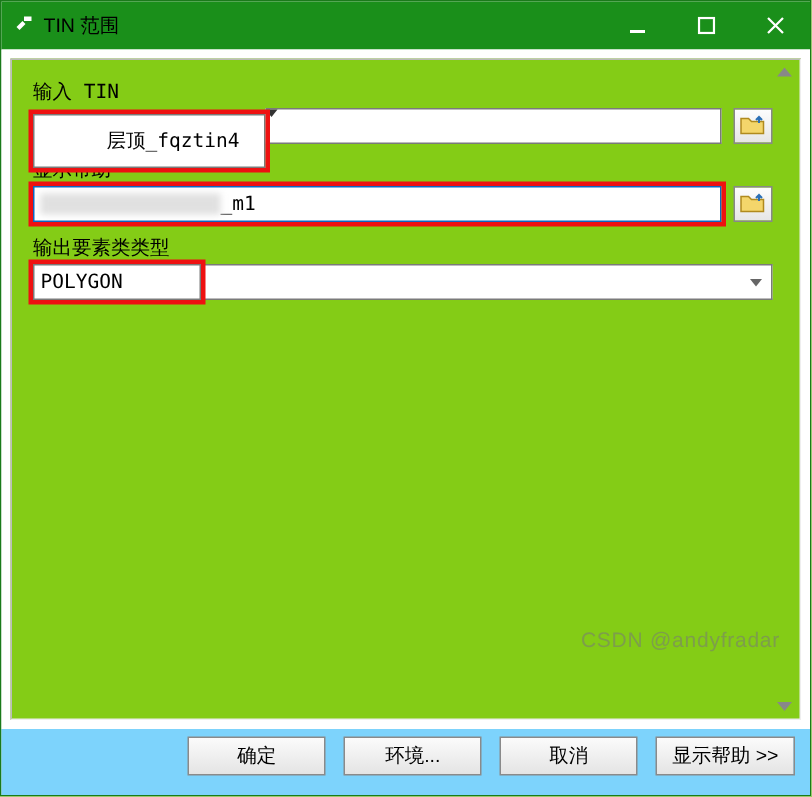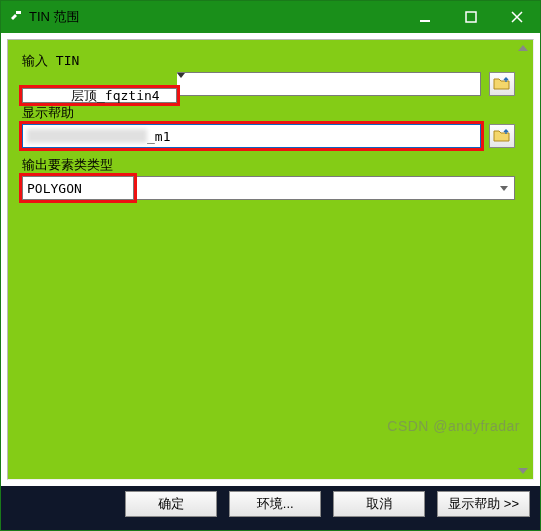--- a/index.html
+++ b/index.html
@@ -84,21 +84,21 @@
     display:flex; align-items:center; justify-content:center;
   }
   .red-box { outline: 3px solid #e11; outline-offset: 0; }
   .red-long { width: 155px; flex:0 0 155px; }
   .red-short { width: 112px; flex:0 0 108px; }
 
   .redacted { display:inline-block; width:120px; height:14px; background:#e0e0e0; filter: blur(2px); vertical-align:middle; }
 
   .footer {
     height: 44px;
-    background:#0f172a;
+    background:#7dd3fc;
     border-top: none;
     display:flex;
     align-items:center;
     justify-content:flex-end;
     gap: 12px;
     padding: 0 10px 8px 10px;
   }
   .btn {
     min-width: 92px;
     height: 26px;
@@ -149,21 +149,21 @@
         </svg>
     </div>
   </div>
 
   <div class="content-wrap">
     <div class="content">
 
       <div class="field-label">输入 TIN</div>
       <div class="row">
         <div style="flex:1; position:relative; height:24px;">
-          <div class="combo red-box red-long" style="position:absolute; left:0; top:16px; height:15px; z-index:2;padding-left:48px;">
+          <div class="combo red-box red-long" style="position:absolute; left:0; top:4px; height:36px; z-index:2;padding-left:48px;">
             <span>层顶_fqztin4</span>
           </div>
           <div class="combo-remainder">
             <div class="drop">
                 <div class="tri"></div>
               </div>
           </div>
         </div>
         <div class="folder-btn">
           <svg width="18" height="16" viewBox="0 0 18 16">

